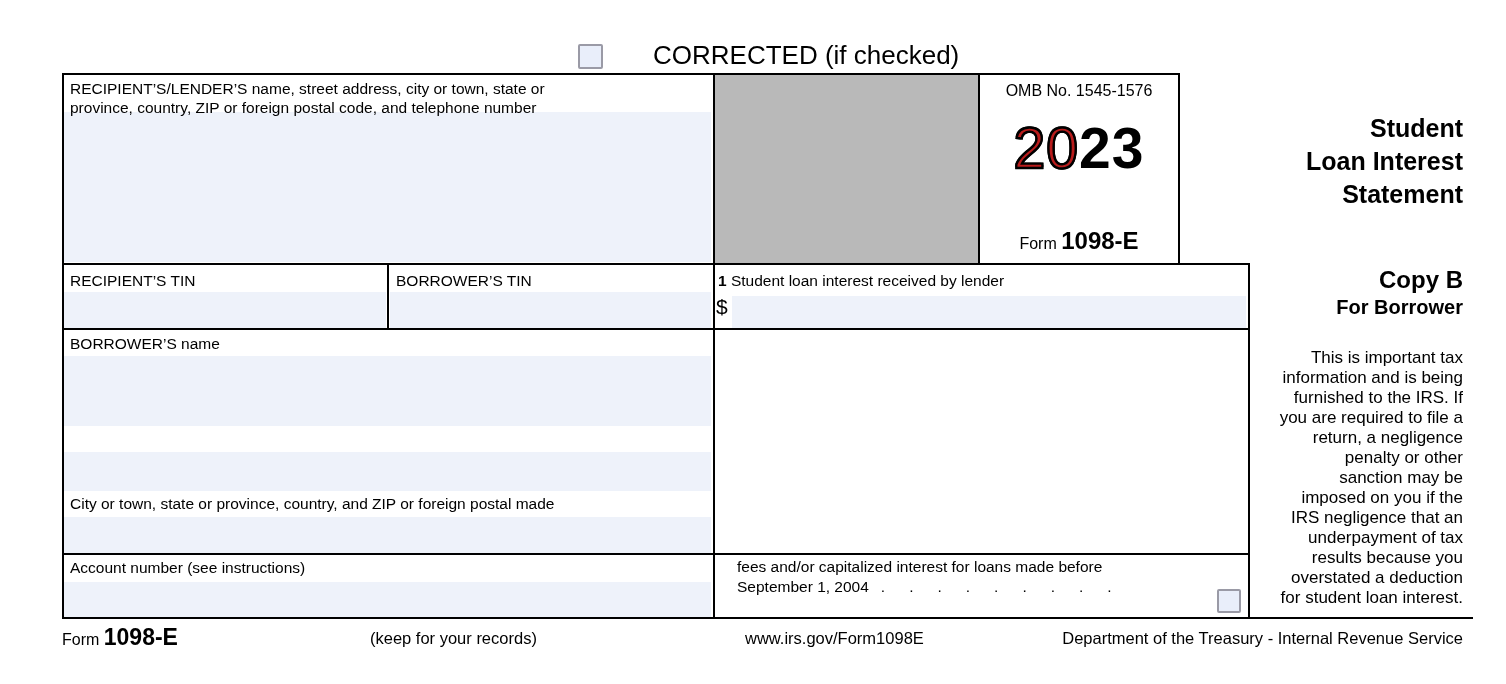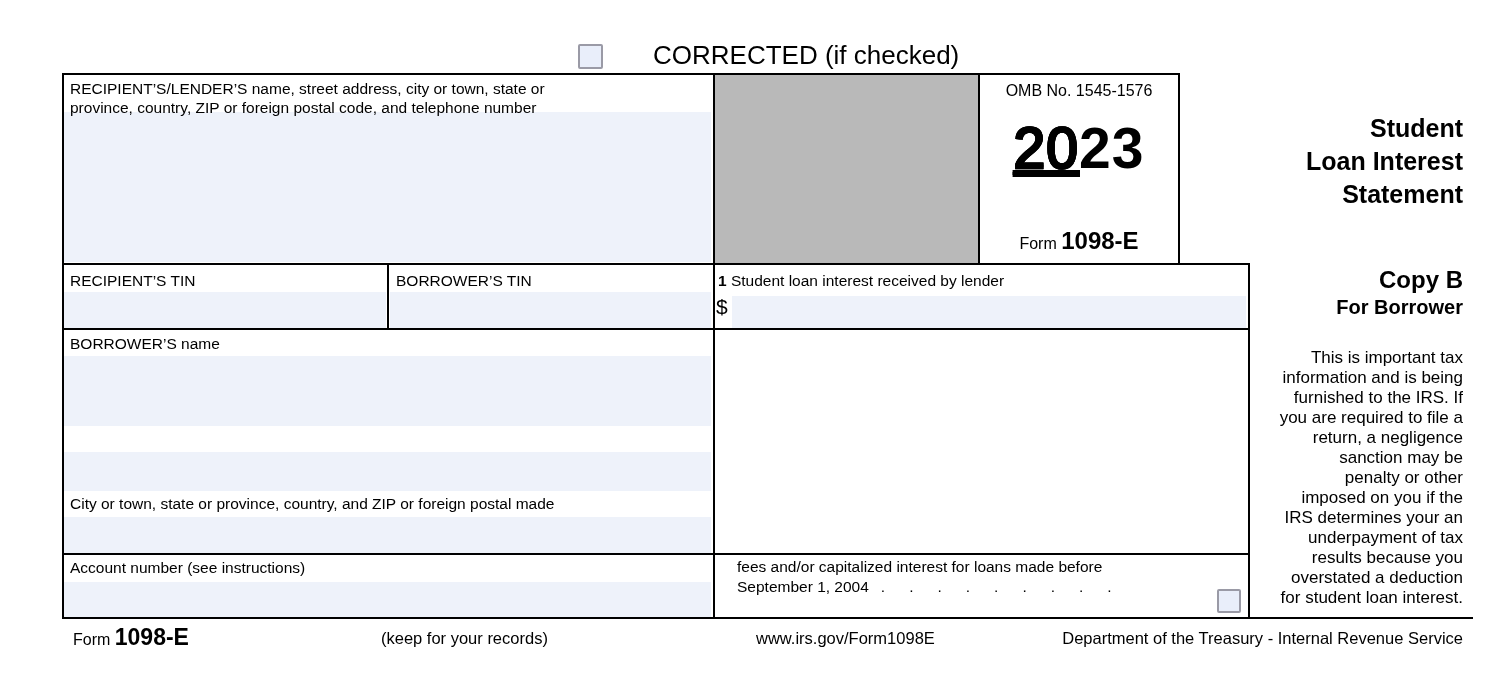--- a/index.html
+++ b/index.html
@@ -1,18 +1,18 @@
 <!DOCTYPE html>
 <html><head>
 <meta charset="utf-8">
 <style>
   * { margin:0; padding:0; box-sizing:border-box; }
   body { background:#fff; font-family:"Liberation Sans","DejaVu Sans",sans-serif; color:#000; }
   .page { position:relative; width:1506px; height:684px; background:#fff; overflow:hidden; }
-  .abs { position:absolute;padding-left:11px; }
+  .abs { position:absolute; }
   .line { position:absolute; background:#000; z-index:4; }
   .field { position:absolute; background:#eef2fa; z-index:1; }
   .lbl { position:absolute; z-index:3; font-size:15.5px; line-height:19px; color:#000; }
   .checkbox { position:absolute; z-index:5; background:#e9eefa; border:2px solid #9a9aa6; border-radius:2px; }
   .bold { font-weight:bold; }
 
   
   .corrected-box { left:578px; top:44px; width:25px; height:25px; }
   .corrected-lbl { left:613px; top:41px; font-size:26px; line-height:28px;margin-left:40px; }
 
@@ -38,21 +38,21 @@
   .v-gray-r { left:978px; top:73px; width:2px; height:192px; }
   .v-omb-r  { left:1178px; top:73px; width:2px; height:192px; }
   .v-tin    { left:387px; top:263px; width:2px; height:67px; }
   .v-copy   { left:1248px; top:263px; width:2px; height:356px; }
 
   
   .recipient-lbl { left:70px; top:79px; width:620px; }
   .omb-cell { left:980px; top:0; width:198px; text-align:center; }
   .omb-no { top:81px; font-size:16px; }
   .year { top:118px; font-size:57px; line-height:60px; letter-spacing:1px; }
-  .year-outline { color:#000000; -webkit-text-stroke:2.3px #000; text-shadow:-1px -1px 0 #000,1px -1px 0 #000,-1px 1px 0 #000,1px 1px 0 #000;text-decoration:underline; }
+  .year-outline { color:#b91c1c; -webkit-text-stroke:2.3px #000; text-shadow:-1px -1px 0 #000,1px -1px 0 #000,-1px 1px 0 #000,1px 1px 0 #000; }
   .year-bold { font-weight:bold; }
   .omb-form { top:231px; font-size:16px; }
   .omb-form .num { font-size:24px; font-weight:bold; }
   .title-block { left:1180px; top:112px; width:283px; text-align:right; font-size:25px; font-weight:bold; line-height:33px; z-index:3; }
 
   
   .rtin-lbl { left:70px; top:271px; }
   .btin-lbl { left:396px; top:271px; }
   .box1-lbl { left:718px; top:271px; }
   .box1-cur { left:716px; top:297px; font-size:21px; z-index:3; }
@@ -132,24 +132,24 @@
   <div class="lbl box1-cur">$</div>
 
   <div class="abs copy-b">Copy B</div>
   <div class="abs for-borrower">For Borrower</div>
   <div class="abs notice">
     <div>This is important tax</div>
     <div>information and is being</div>
     <div>furnished to the IRS. If</div>
     <div>you are required to file a</div>
     <div>return, a negligence</div>
+    <div>penalty or other</div>
     <div>sanction may be</div>
-    <div>penalty or other</div>
     <div>imposed on you if the</div>
-    <div>IRS determines your an</div>
+    <div>IRS negligence that an</div>
     <div>underpayment of tax</div>
     <div>results because you</div>
     <div>overstated a deduction</div>
     <div>for student loan interest.</div>
   </div>
 
   <div class="lbl name-lbl">BORROWER’S name</div>
   <div class="lbl city-lbl">City or town, state or province, country, and ZIP or foreign postal made</div>
   <div class="lbl account-lbl">Account number (see instructions)</div>
 

